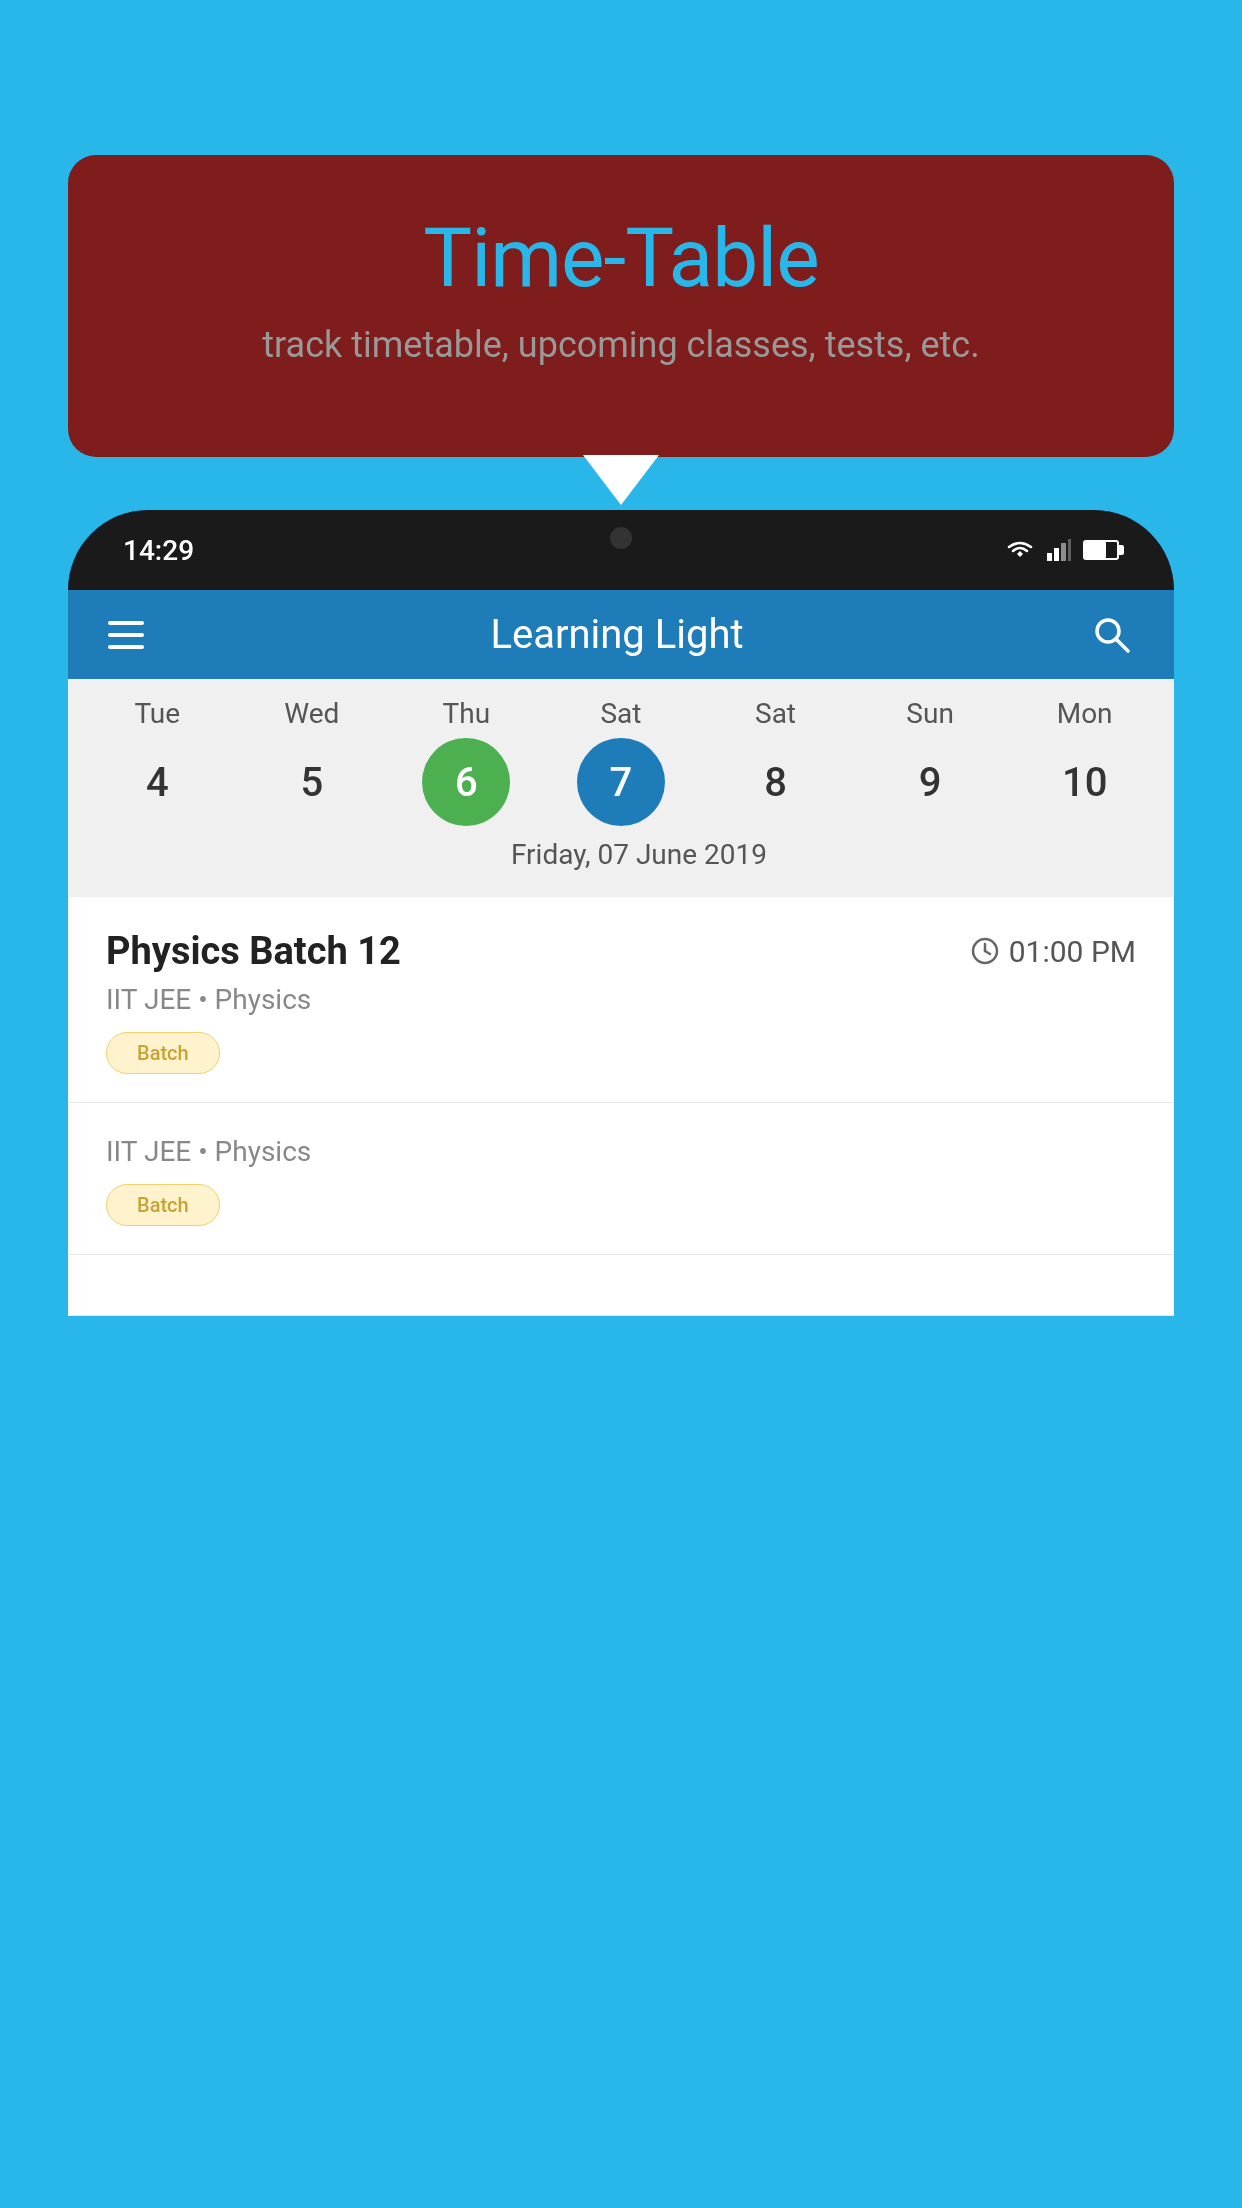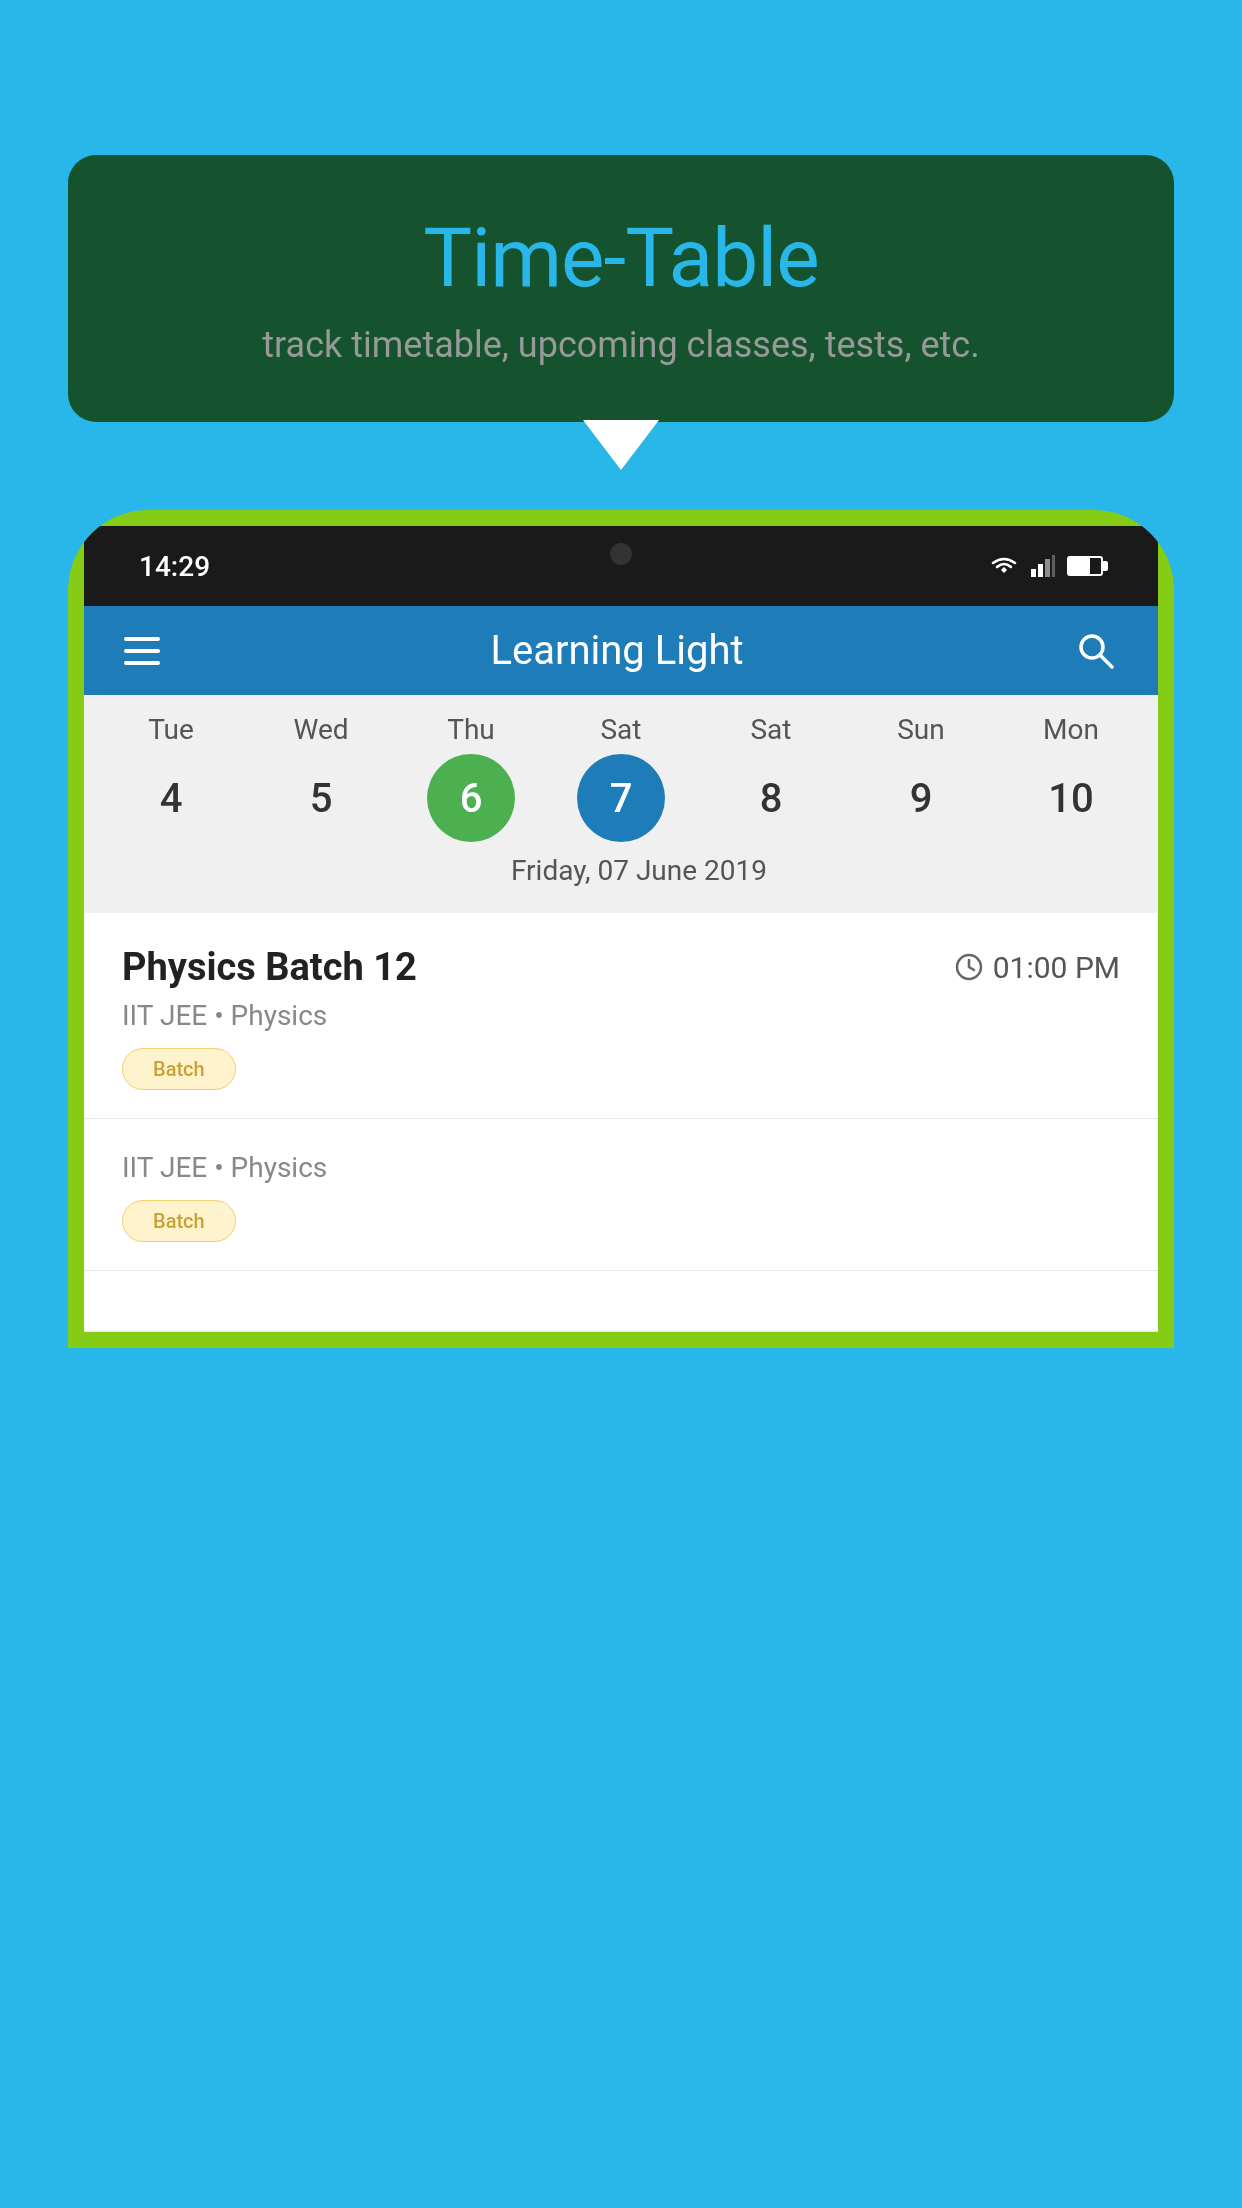--- a/index.html
+++ b/index.html
@@ -13,23 +13,23 @@
       overflow: hidden;
       position: relative;
     }
 
     
     .speech-bubble {
       position: absolute;
       top: 155px;
       left: 68px;
       right: 68px;
-      background: #14532d;
+      background: #7f1d1d;
       border-radius: 28px;
-      padding: 55px 60px 56px;
+      padding: 55px 60px 91px;
       text-align: center;
     }
 
     .speech-bubble::after {
       content: '';
       position: absolute;
       bottom: -48px;
       left: 50%;
       transform: translateX(-50%);
       width: 0;
@@ -57,25 +57,25 @@
     .phone-wrap {
       position: absolute;
       top: 510px;
       left: 68px;
       right: 68px;
       bottom: 0;
     }
 
     .phone {
       width: 100%;
-      background: #84cc16;
+      background: #3b82f6;
       border-radius: 80px 80px 0 0;
       overflow: hidden;
       position: relative;
-      padding: 16px;
+      padding: 0;
     }
 
     
     .phone-top-bar {
       background: #1a1a1a;
       height: 80px;
       position: relative;
       display: flex;
       align-items: center;
       justify-content: space-between;

